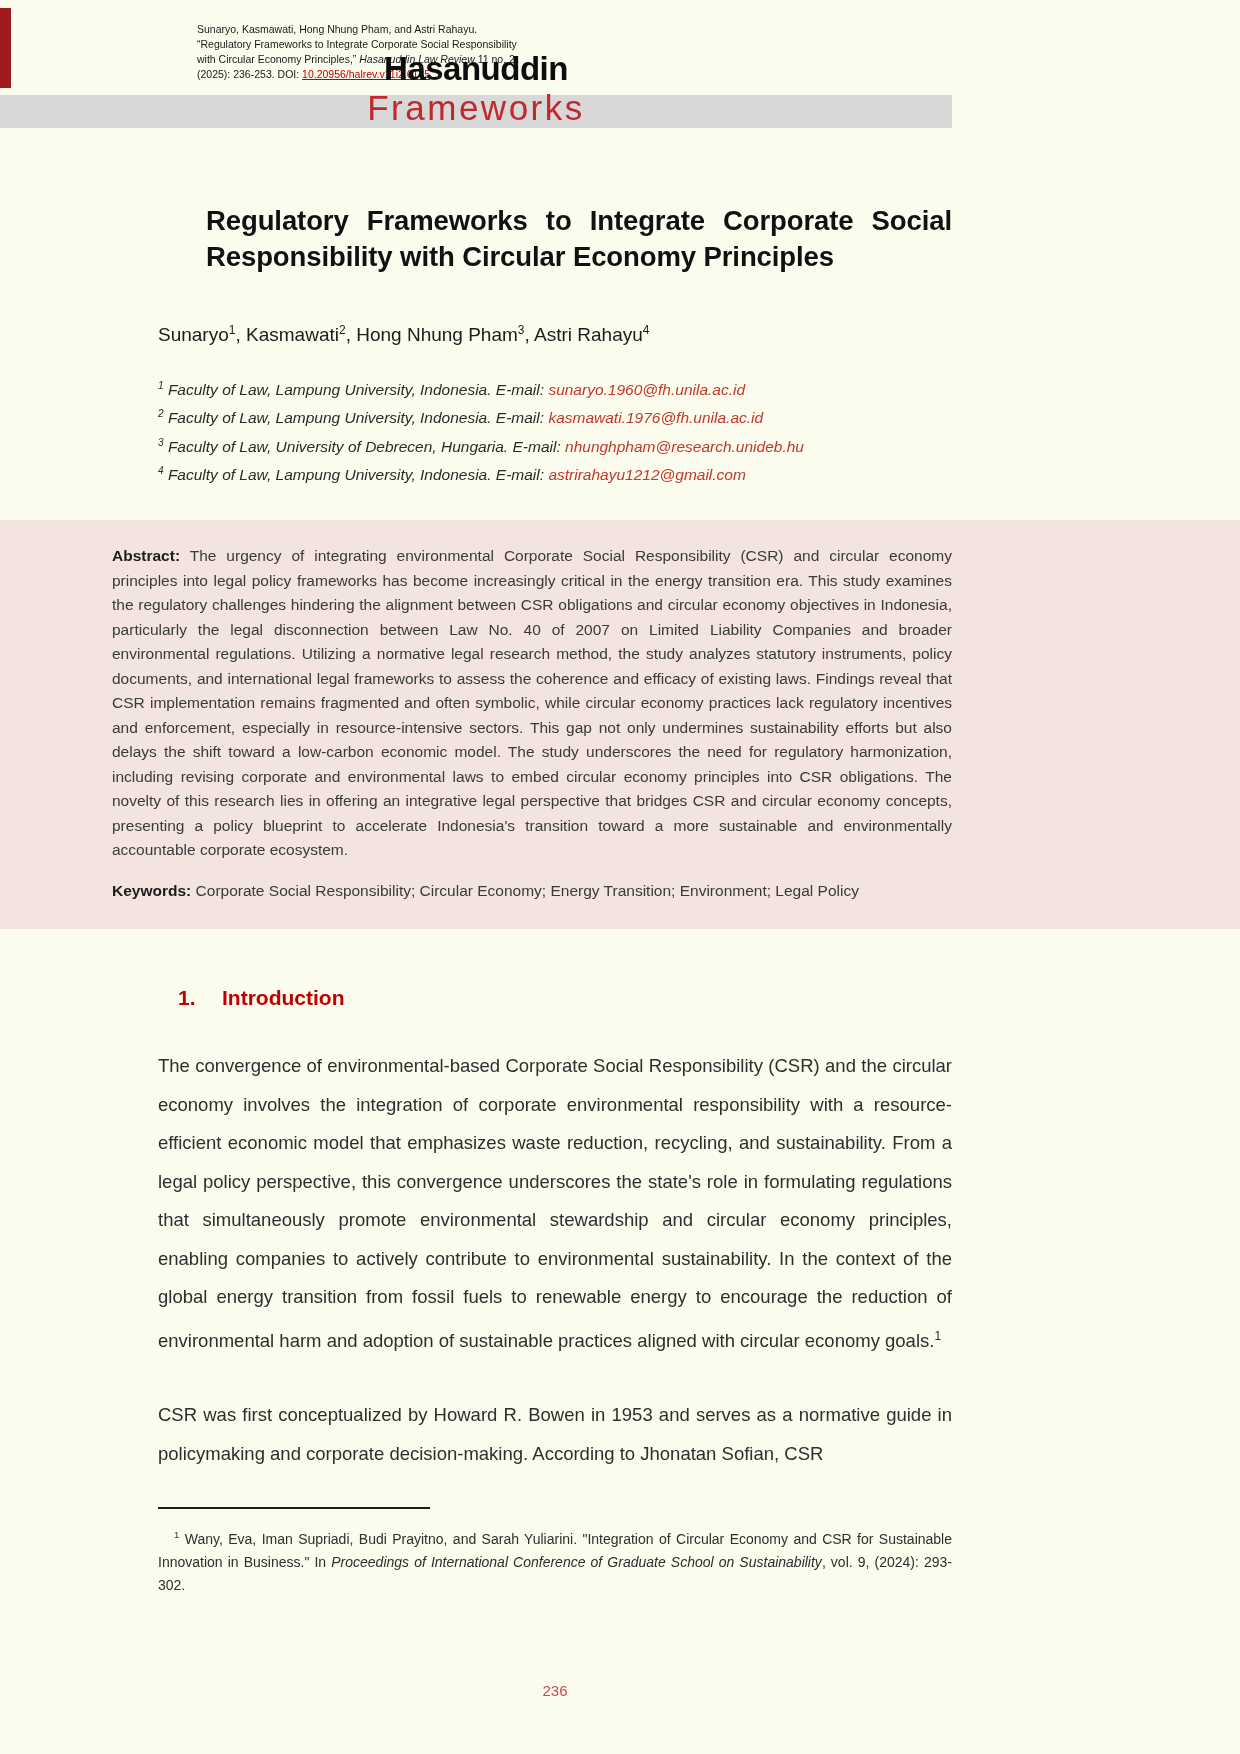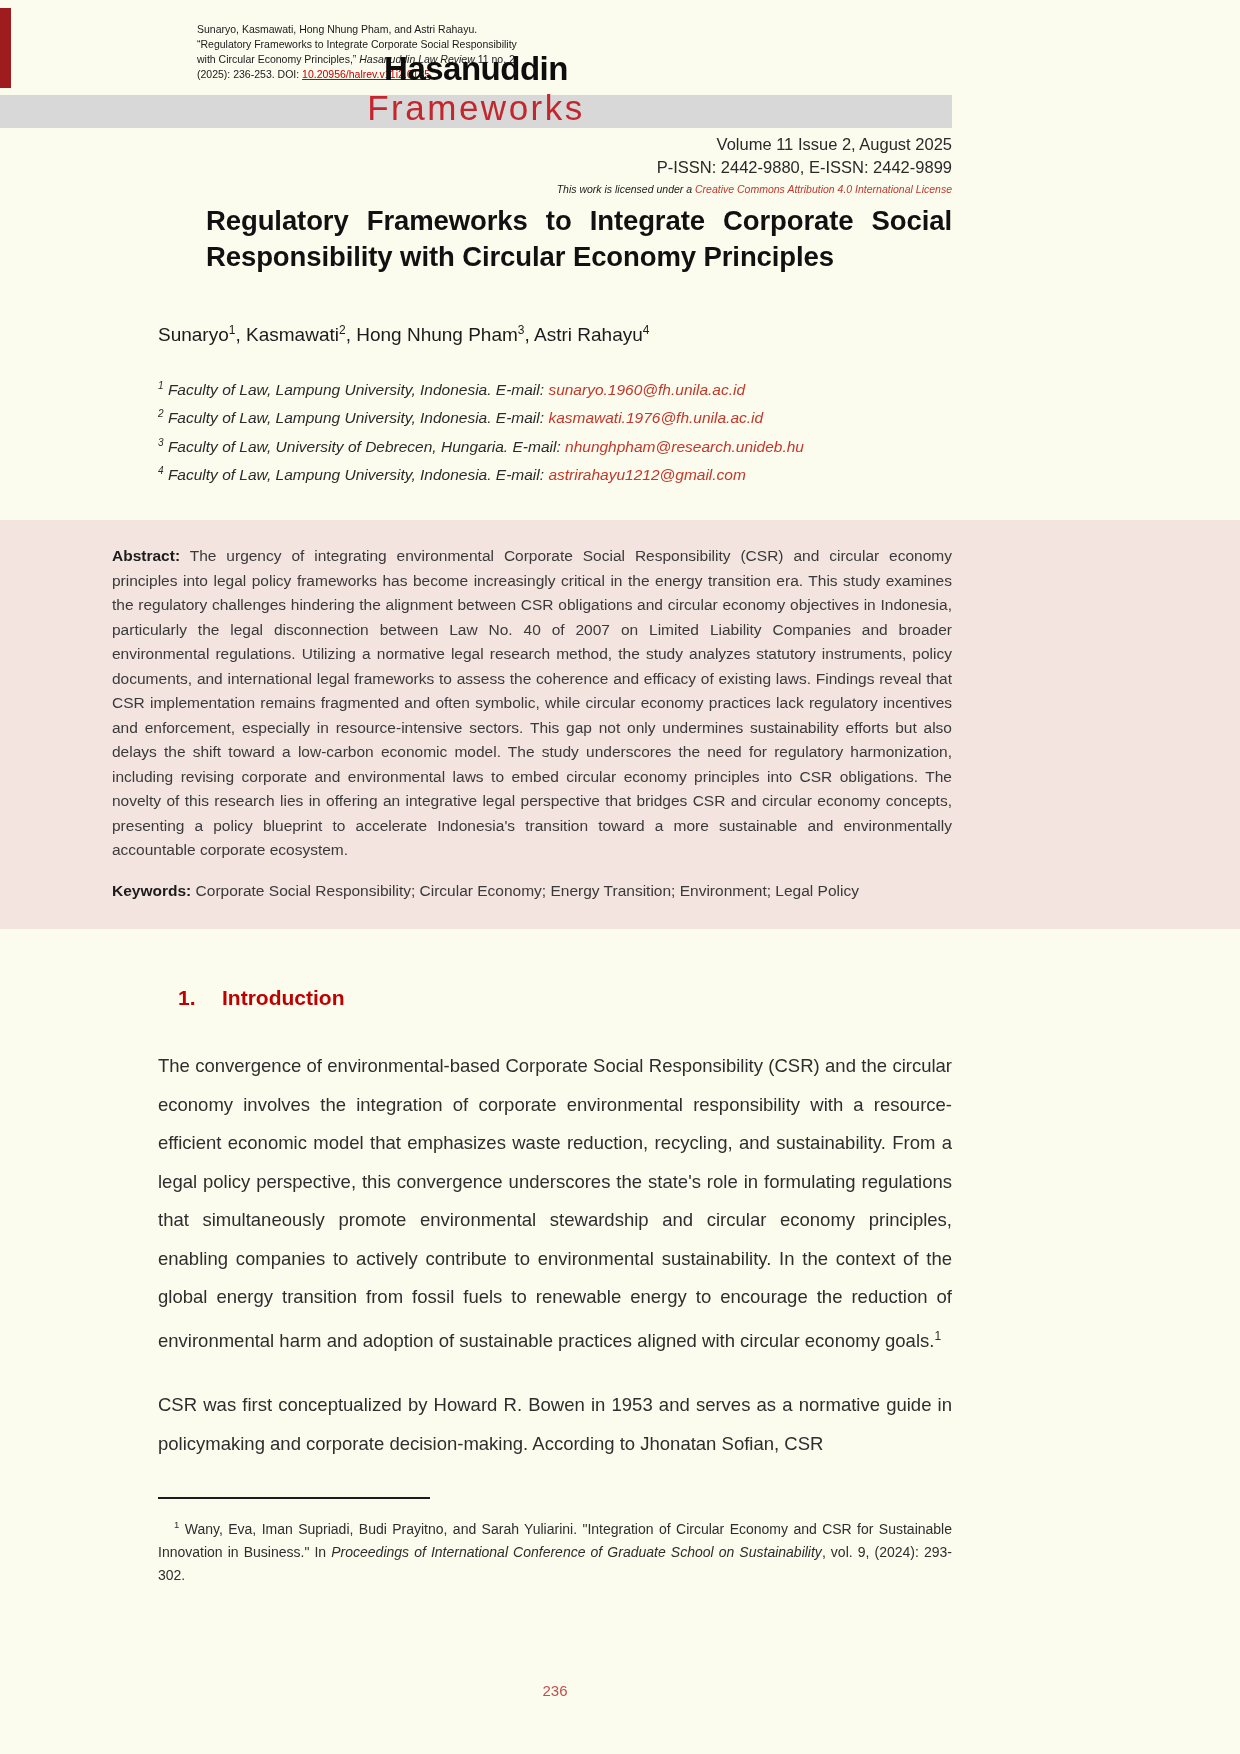--- a/index.html
+++ b/index.html
@@ -57,21 +57,21 @@
   
   .body-col{position:absolute; left:158px; top:985px; width:794px;}
   h2.sec{
     color:var(--accent-red); font-size:21px; font-weight:700; line-height:26px; padding-left:20px;
   }
   .sec-num{display:inline-block; width:44px;}
   .para{
     margin-top:36px; font-size:18.5px; line-height:38.5px; color:#2e2e2e;
     text-align:justify;
   }
-  .para + .para{margin-top:26px;}
+  .para + .para{margin-top:36px;}
   .fn-ref{font-size:12px;}
   .footnote-block{margin-top:34px;}
   .fn-rule{width:272px; border-top:2px solid #1c1c1c; margin-bottom:14px;}
   .fn{font-size:14px; line-height:23px; color:#2e2e2e; text-align:justify; text-indent:16px;}
   .fn .it{font-style:italic;}
   .fn sup{font-size:9.5px;}
   .page-num{
     position:absolute; left:158px; top:1682px; width:794px; text-align:center;
     color:var(--pagenum-red); font-size:15px;
   }
@@ -83,25 +83,20 @@
 
   <div class="corner-bar"></div>
 
   <div class="citation"><span>Sunaryo, Kasmawati, Hong Nhung Pham, and Astri Rahayu. “Regulatory Frameworks to Integrate Corporate Social Responsibility with Circular Economy Principles,” </span><span class="it">Hasanuddin Law Review</span><span> 11 no. 2 (2025): 236-253. DOI: </span><a class="doi">10.20956/halrev.v11i2.6135</a></div>
 
   <div class="band">
     <span class="jn-black">Hasanuddin</span>
       <span class="jn-red">Frameworks</span>
   </div>
 
-  <div class="meta">
-    <div class="vol">Volume 11 Issue 2, August 2025</div>
-    <div class="issn">P-ISSN: 2442-9880, E-ISSN: 2442-9899</div>
-    <div class="lic"><span>This work is licensed under a </span><a class="lic-link">Creative Commons Attribution 4.0 International License</a></div>
-  </div>
 
   <div class="head-col">
     <h1 class="title">Regulatory Frameworks to Integrate Corporate Social Responsibility with Circular Economy Principles</h1>
 
     <div class="authors"><span>Sunaryo</span><sup>1</sup><span>, </span><span>Kasmawati</span><sup>2</sup><span>, </span><span>Hong Nhung Pham</span><sup>3</sup><span>, </span><span>Astri Rahayu</span><sup>4</sup></div>
 
     <div class="affs">
       <div class="aff"><sup>1</sup> <span>Faculty of Law, Lampung University, Indonesia. E-mail: </span><a class="email">sunaryo.1960@fh.unila.ac.id</a></div>
       <div class="aff"><sup>2</sup> <span>Faculty of Law, Lampung University, Indonesia. E-mail: </span><a class="email">kasmawati.1976@fh.unila.ac.id</a></div>
       <div class="aff"><sup>3</sup> <span>Faculty of Law, University of Debrecen, Hungaria. E-mail: </span><a class="email">nhunghpham@research.unideb.hu</a></div>

